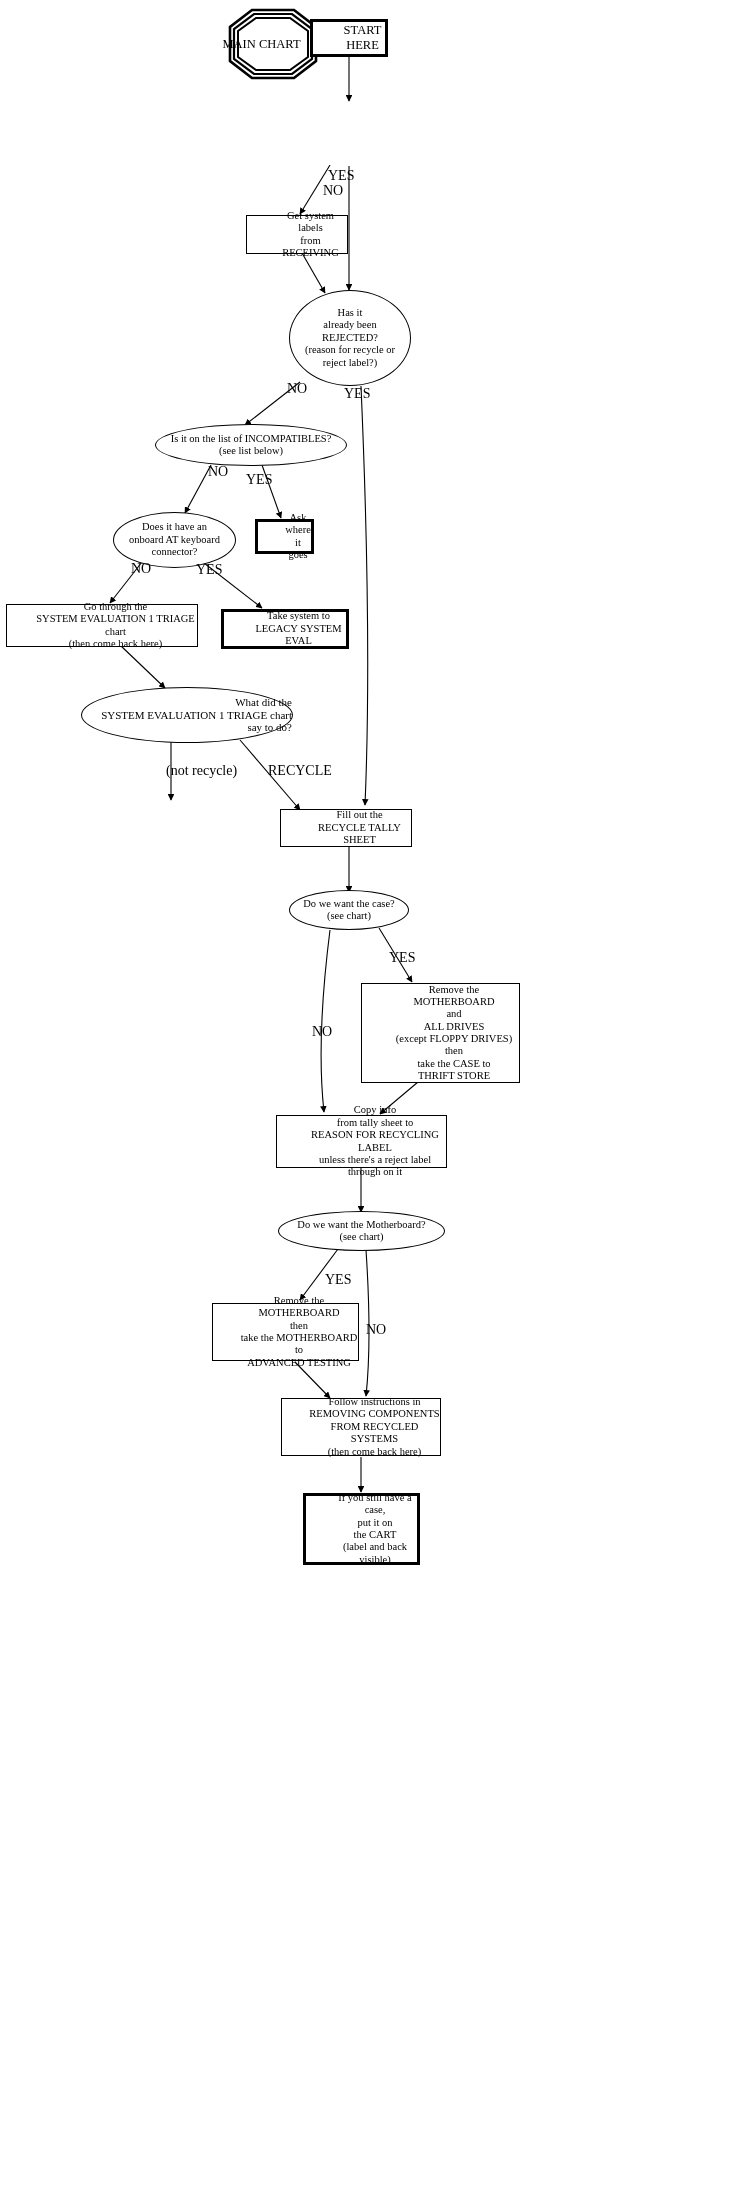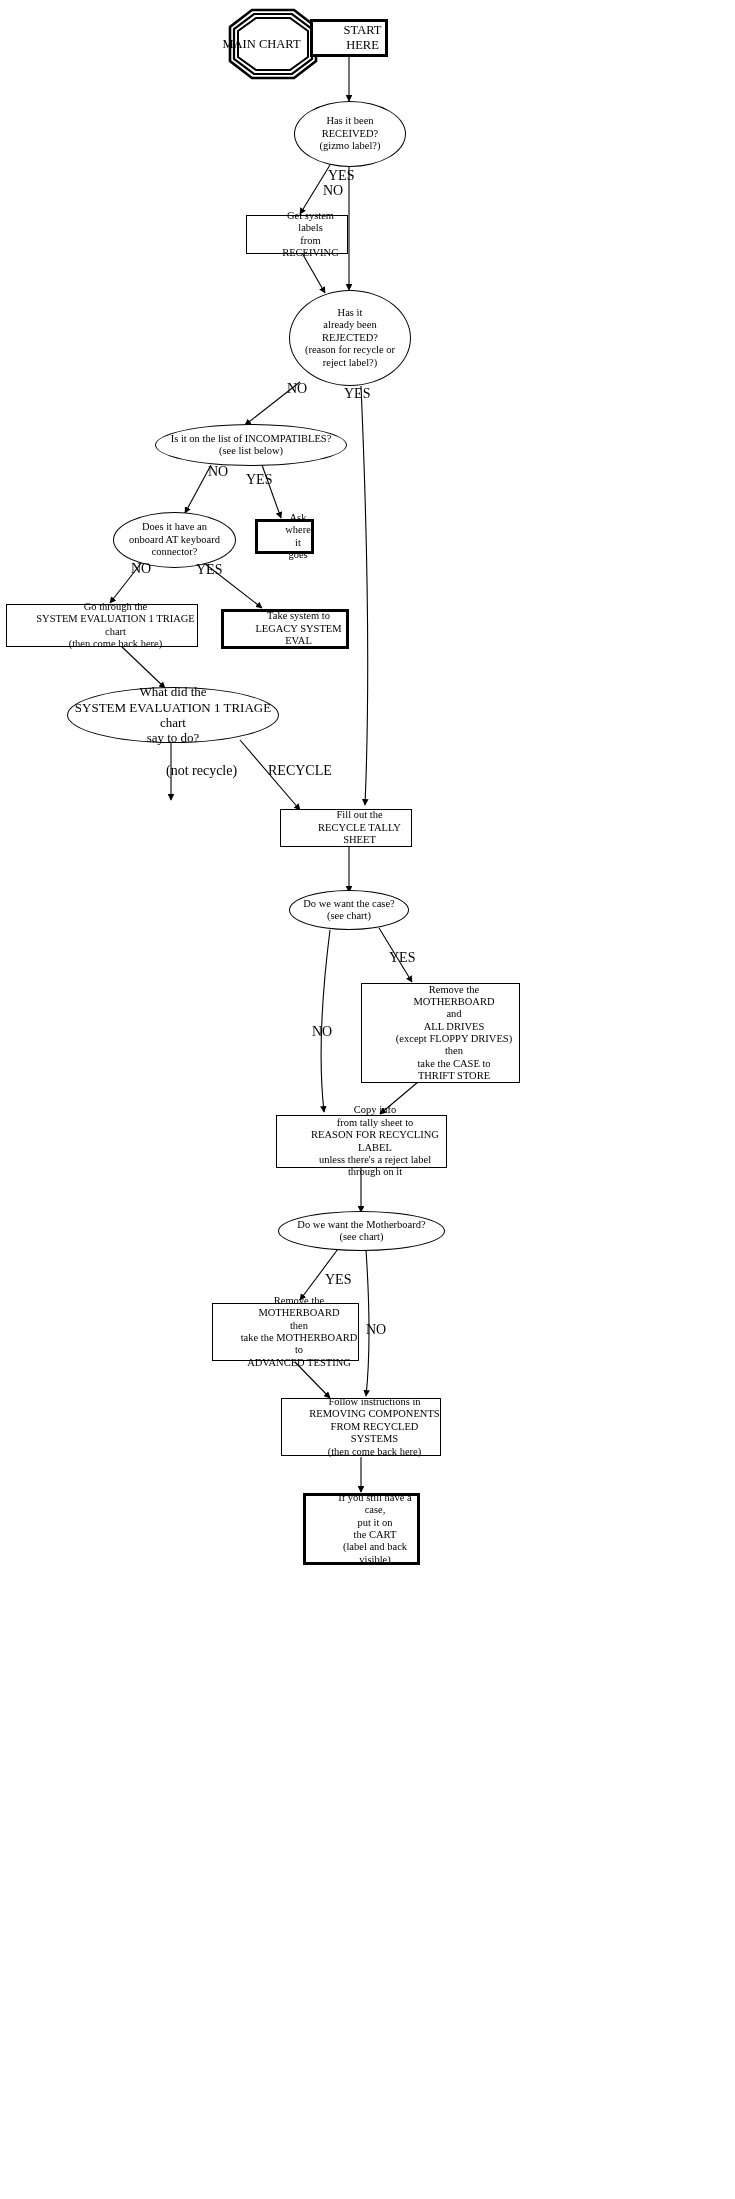--- a/index.html
+++ b/index.html
@@ -94,25 +94,20 @@
       <polygon points="28,10 62,10 80,23 80,49 62,62 28,62 10,49 10,23" fill="#fff" stroke="#000" stroke-width="2"></polygon>
     </svg>
     <div class="oc-txt" style="font-size:12.5px;">MAIN
 CHART</div>
   </div>
 
   <div class="node box bold" style="left:310px;top:19px;width:78px;height:38px;font-size:12.5px;">
     <span class="txt">START HERE</span>
   </div>
 
-  <div class="node ell" style="left:294px;top:101px;width:112px;height:66px;font-size:10.5px;">
-    <span class="txt">Has it been
-RECEIVED?
-(gizmo label?)</span>
-  </div>
 
   <div class="node box" style="left:246px;top:215px;width:102px;height:39px;font-size:10.5px;">
     <span class="txt">Get system labels
 from RECEIVING</span>
   </div>
 
   <div class="node ell" style="left:289px;top:290px;width:122px;height:96px;font-size:10.5px;">
     <span class="txt">Has it
 already been
 REJECTED?
@@ -140,21 +135,21 @@
     <span class="txt">Go through the
 SYSTEM EVALUATION 1 TRIAGE chart
 (then come back here)</span>
   </div>
 
   <div class="node box bold" style="left:221px;top:609px;width:128px;height:40px;font-size:10.5px;">
     <span class="txt">Take system to
 LEGACY SYSTEM EVAL</span>
   </div>
 
-  <div class="node ell" style="left:67px;top:687px;width:212px;height:56px;font-size:13px;">
+  <div class="node ell" style="left:81px;top:687px;width:212px;height:56px;font-size:11px;text-align:right;">
     <span class="txt">What did the
 SYSTEM EVALUATION 1 TRIAGE chart
 say to do?</span>
   </div>
 
 
   <div class="node box" style="left:280px;top:809px;width:132px;height:38px;font-size:10.5px;">
     <span class="txt">Fill out the
 RECYCLE TALLY SHEET</span>
   </div>

